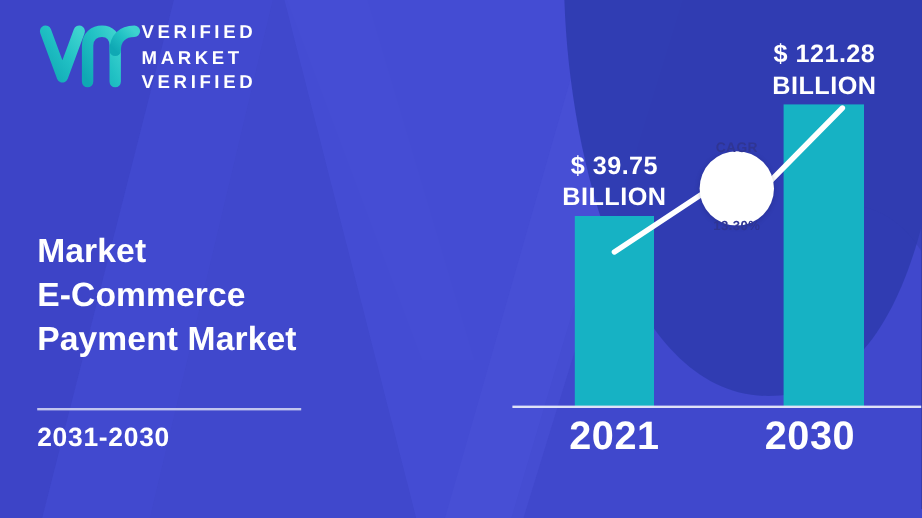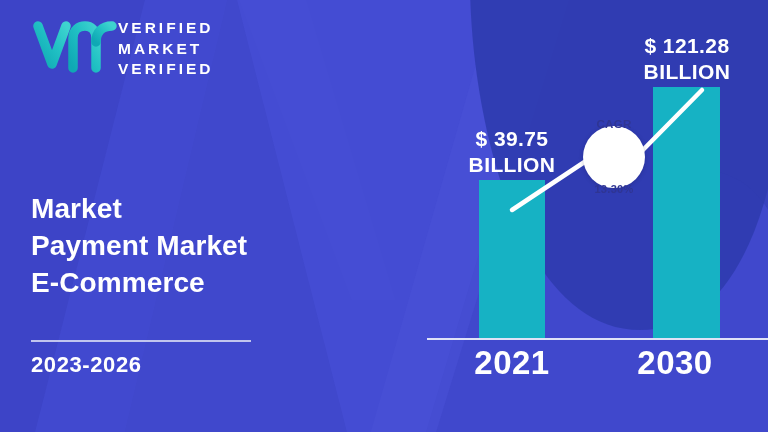--- a/index.html
+++ b/index.html
@@ -196,25 +196,25 @@
     </svg>
     <div class="logo-words">
       <span>VERIFIED</span>
       <span>MARKET</span>
       <span>VERIFIED</span>
     </div>
   </div>
 
   <div class="headline">
     <div>Market</div>
+    <div>E-Commerce</div>
     <div>Payment Market</div>
-    <div>E-Commerce</div>
   </div>
   <div class="divider"></div>
-  <div class="period">2023-2026</div>
+  <div class="period">2031-2030</div>
 
   <div class="chart">
 
     <div class="bar-value value-2021">
       <div>$ 39.75</div>
       <div>BILLION</div>
     </div>
 
     <div class="bar-value value-2030">
       <div>$ 121.28</div>

